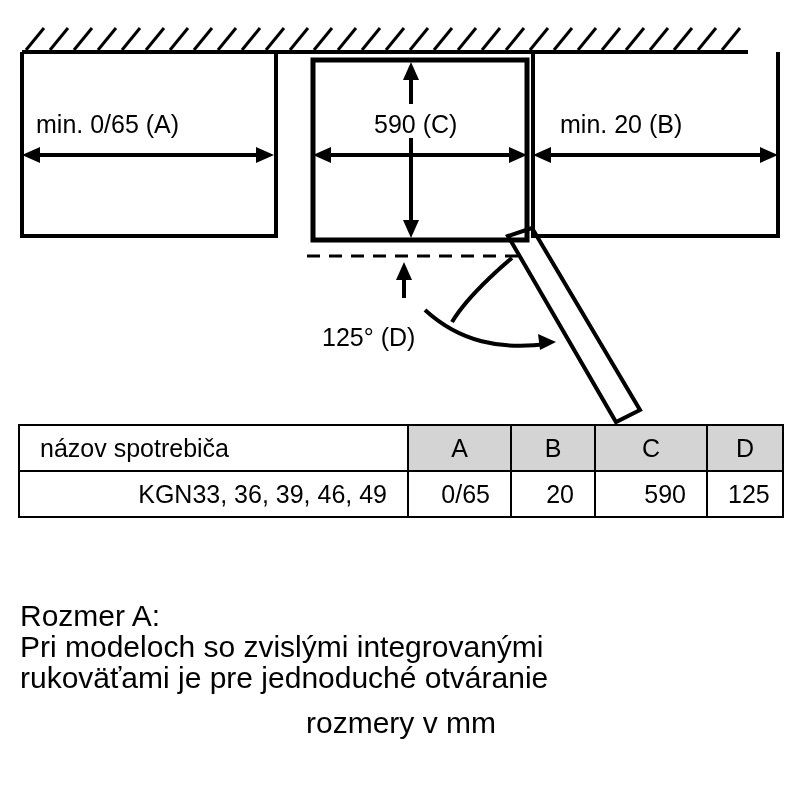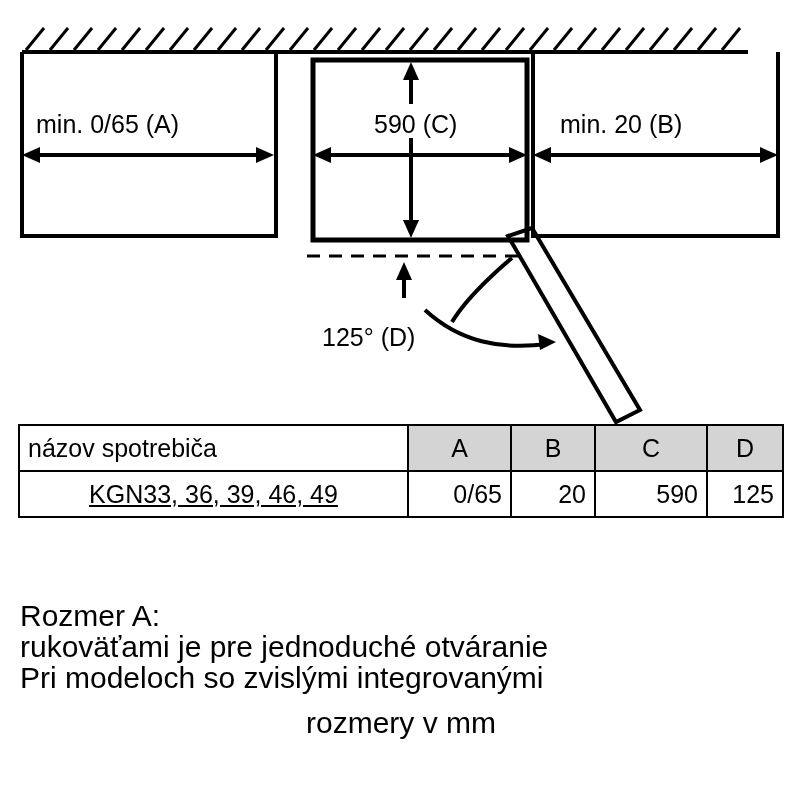--- a/index.html
+++ b/index.html
@@ -34,36 +34,35 @@
     position: absolute;
     left: 18px;
     top: 424px;
     width: 764px;
     border-collapse: collapse;
     table-layout: fixed;
   }
   .spec-table td {
     border: 2px solid #000000;
     font-size: 25px;
-    padding: 6px 8px;
+    padding: 6px 20px;
     height: 46px;
     box-sizing: border-box;
     background: #ffffff;
     white-space: nowrap;
   }
   .spec-table td.head-name {
     text-align: left;
   }
   .spec-table td.head-col {
     background: #d4d4d4;
     text-align: center;
   }
   .spec-table td.model {
-    text-align: center;
-    text-decoration: underline;
+    text-align: right;
   }
   .spec-table td.val {
     text-align: right;
   }
   
   .notes {
     position: absolute;
     left: 20px;
     top: 600px;
     width: 762px;
@@ -203,18 +202,18 @@
         <td class="val">0/65</td>
         <td class="val">20</td>
         <td class="val">590</td>
         <td class="val">125</td>
       </tr>
     </tbody>
   </table>
 
   <div class="notes">
     <div class="line">Rozmer A:</div>
+    <div class="line">Pri modeloch so zvislými integrovanými</div>
     <div class="line">rukoväťami je pre jednoduché otváranie</div>
-    <div class="line">Pri modeloch so zvislými integrovanými</div>
     <div class="line indent-right">rozmery v mm</div>
   </div>
 
 </div>
 
 </body></html>

